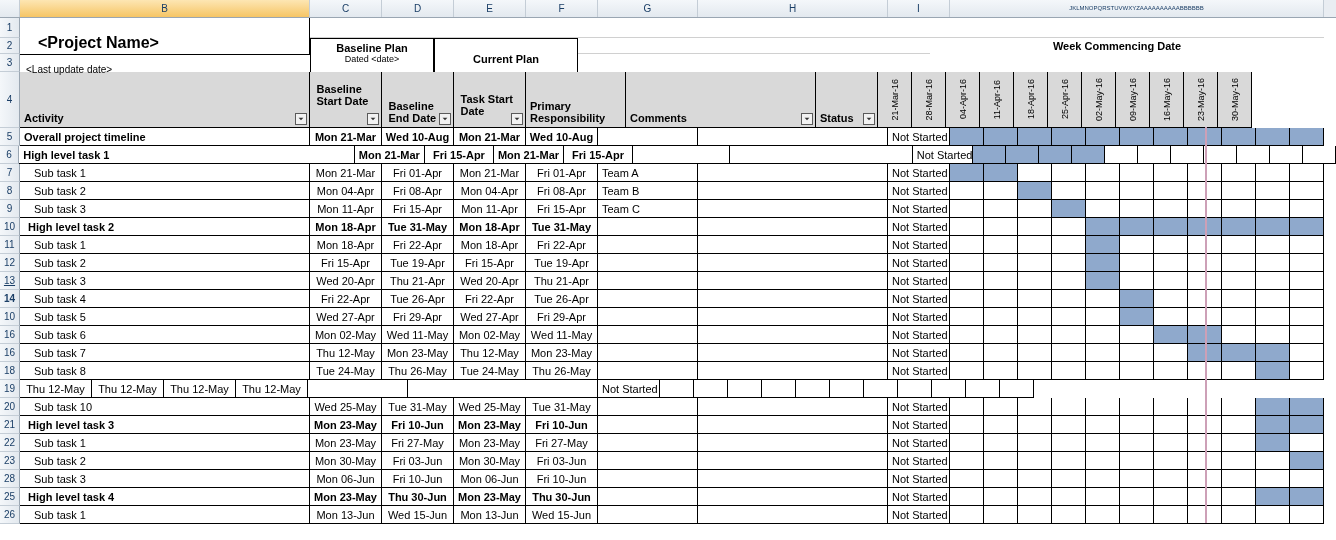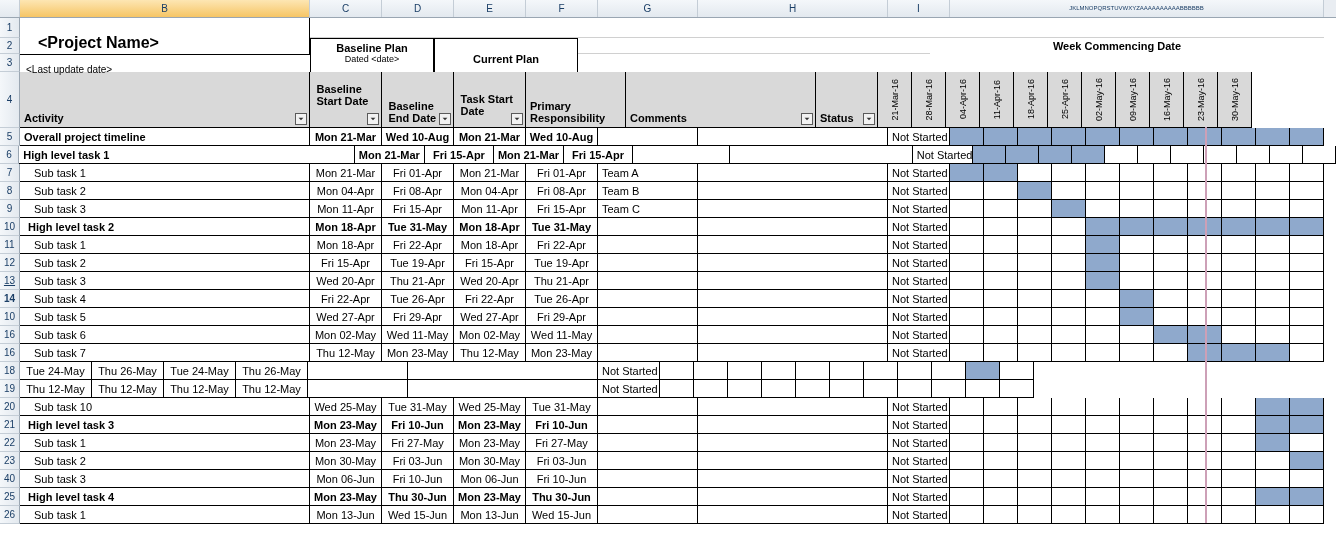--- a/index.html
+++ b/index.html
@@ -448,20 +448,21 @@
       <div class="cell" style="width:34px;"></div>
       <div class="cell" style="width:34px;"></div>
       <div class="cell" style="width:34px;"></div>
       <div class="cell gbar" style="width:34px;"></div>
       <div class="cell gbar" style="width:34px;"></div>
       <div class="cell gbar" style="width:34px;"></div>
       <div class="cell" style="width:34px;"></div>
     </div>
     <div class="grid-row" style="height:18px;">
       <div class="row-head" style="height:18px;line-height:18px;">18</div>
+      <div class="cell" style="width:290px;padding-left:14px;">Sub task 8</div>
       <div class="cell center" style="width:72px;">Tue 24-May</div>
       <div class="cell center" style="width:72px;">Thu 26-May</div>
       <div class="cell center" style="width:72px;">Tue 24-May</div>
       <div class="cell center" style="width:72px;">Thu 26-May</div>
       <div class="cell" style="width:100px;"></div>
       <div class="cell" style="width:190px;"></div>
       <div class="cell" style="width:62px;">Not Started</div>
       <div class="cell" style="width:34px;"></div>
       <div class="cell" style="width:34px;"></div>
       <div class="cell" style="width:34px;"></div>
@@ -577,21 +578,21 @@
       <div class="cell" style="width:34px;"></div>
       <div class="cell" style="width:34px;"></div>
       <div class="cell" style="width:34px;"></div>
       <div class="cell" style="width:34px;"></div>
       <div class="cell" style="width:34px;"></div>
       <div class="cell" style="width:34px;"></div>
       <div class="cell" style="width:34px;"></div>
       <div class="cell gbar" style="width:34px;"></div>
     </div>
     <div class="grid-row" style="height:18px;">
-      <div class="row-head" style="height:18px;line-height:18px;">40</div>
+      <div class="row-head" style="height:18px;line-height:18px;">28</div>
       <div class="cell" style="width:290px;padding-left:14px;">Sub task 3</div>
       <div class="cell center" style="width:72px;">Mon 06-Jun</div>
       <div class="cell center" style="width:72px;">Fri 10-Jun</div>
       <div class="cell center" style="width:72px;">Mon 06-Jun</div>
       <div class="cell center" style="width:72px;">Fri 10-Jun</div>
       <div class="cell" style="width:100px;"></div>
       <div class="cell" style="width:190px;"></div>
       <div class="cell" style="width:62px;">Not Started</div>
       <div class="cell" style="width:34px;"></div>
       <div class="cell" style="width:34px;"></div>

